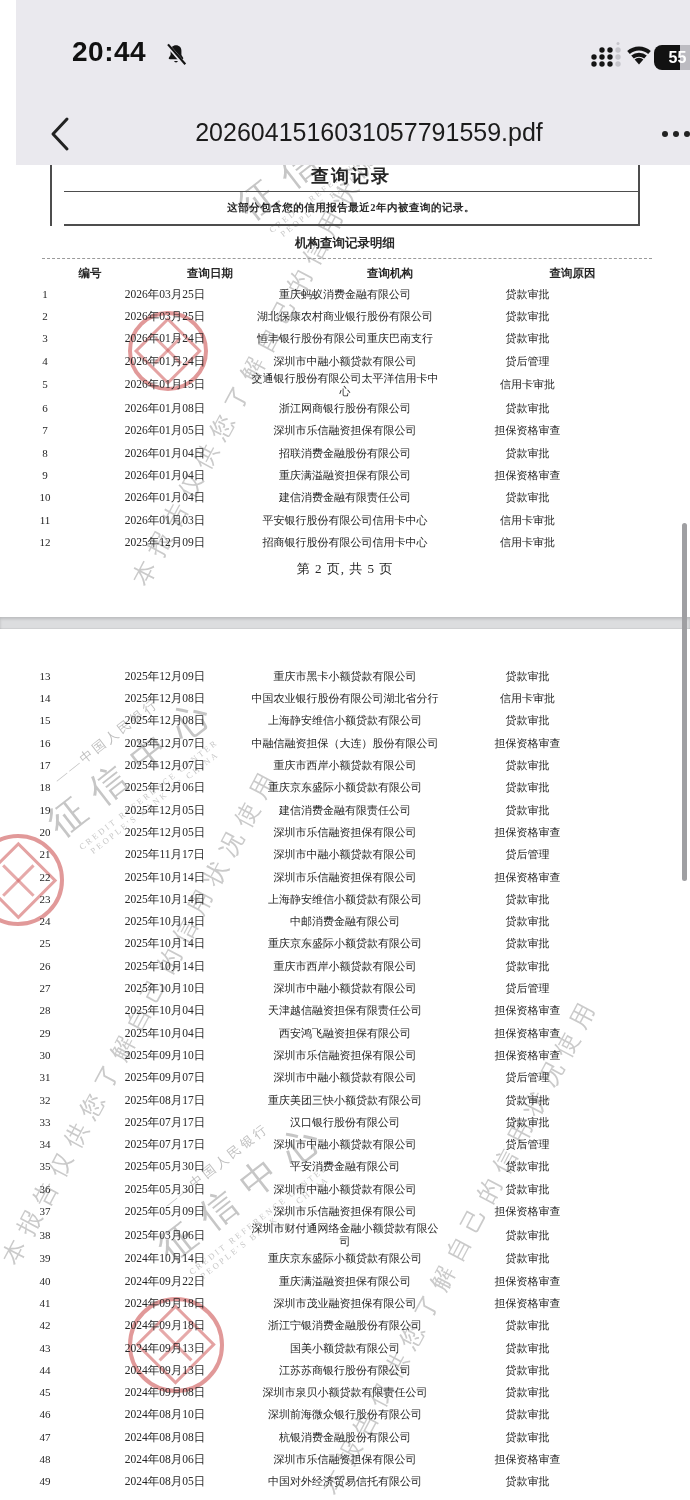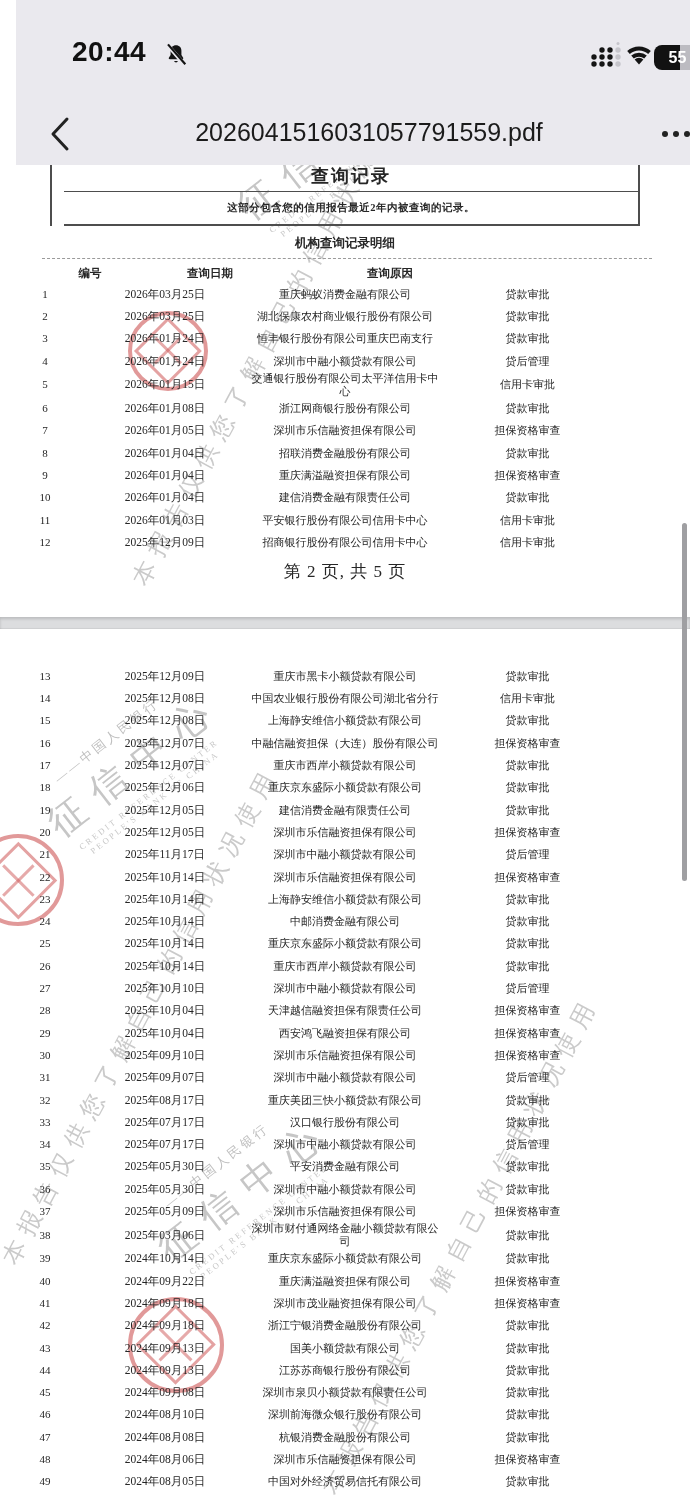--- a/index.html
+++ b/index.html
@@ -50,21 +50,21 @@
   .dash{margin:6px 38px 0 42px;border-top:1.5px dashed #9a9a9a;position:relative;z-index:3;}
 
   
   .tgrid{display:grid;grid-template-columns:90px 150px 210px 155px;margin-left:45px;width:605px;position:relative;z-index:3;}
   .thead{margin-top:4px;}
   .thead div{font-size:11.5px;font-weight:700;text-align:center;padding:3px 0 2px;}
   .trow{display:grid;grid-template-columns:90px 150px 210px 155px;min-height:22.3px;align-items:center;}
   .trow .c{text-align:center;font-size:11px;line-height:12.5px;}
   .trow .c.date{font-size:11.5px;}
   .trow .c.inst{max-width:196px;justify-self:center;}
-  .pfooter{margin-top:7px;text-align:center;font-size:17px;position:relative;z-index:3;letter-spacing:1px;}
+  .pfooter{margin-top:7px;text-align:center;font-size:13px;position:relative;z-index:3;letter-spacing:1px;}
   .rows-wrap{position:relative;z-index:3;}
   .page3 .rows-wrap{padding-top:36px;}
 
   
   .wm{position:absolute;z-index:1;pointer-events:none;}
   .wm-tile{text-align:center;transform:rotate(-38deg);color:#c3c3c3;}
   .wm-bank{font-size:13px;letter-spacing:3px;white-space:nowrap;color:#bfbfbf;}
   .wm-big{font-size:37px;letter-spacing:15px;white-space:nowrap;color:#c6c6c6;margin:2px 0 2px 15px;}
   .wm-en{font-size:8.5px;letter-spacing:2.5px;white-space:nowrap;color:#c8c8c8;}
   .wm-sentence{transform:rotate(-62deg);font-size:24px;letter-spacing:9px;white-space:nowrap;color:#cicaca;color:#cacaca;}
@@ -164,20 +164,21 @@
           <span>这部分包含您的信用报告最近2年内被查询的记录。</span>
         </div>
       </div>
 
       <div class="tbl-title">机构查询记录明细</div>
       <div class="dash"></div>
 
       <div class="tgrid thead">
         <div>编号</div>
         <div>查询日期</div>
+        <div>查询机构</div>
         <div>查询原因</div>
       </div>
 
       <div class="rows-wrap" id="rows-page2">
   <div class="trow">
     <div class="c num">1</div>
     <div class="c date">2026年03月25日</div>
     <div class="c inst">重庆蚂蚁消费金融有限公司</div>
     <div class="c reason">贷款审批</div>
   </div>

